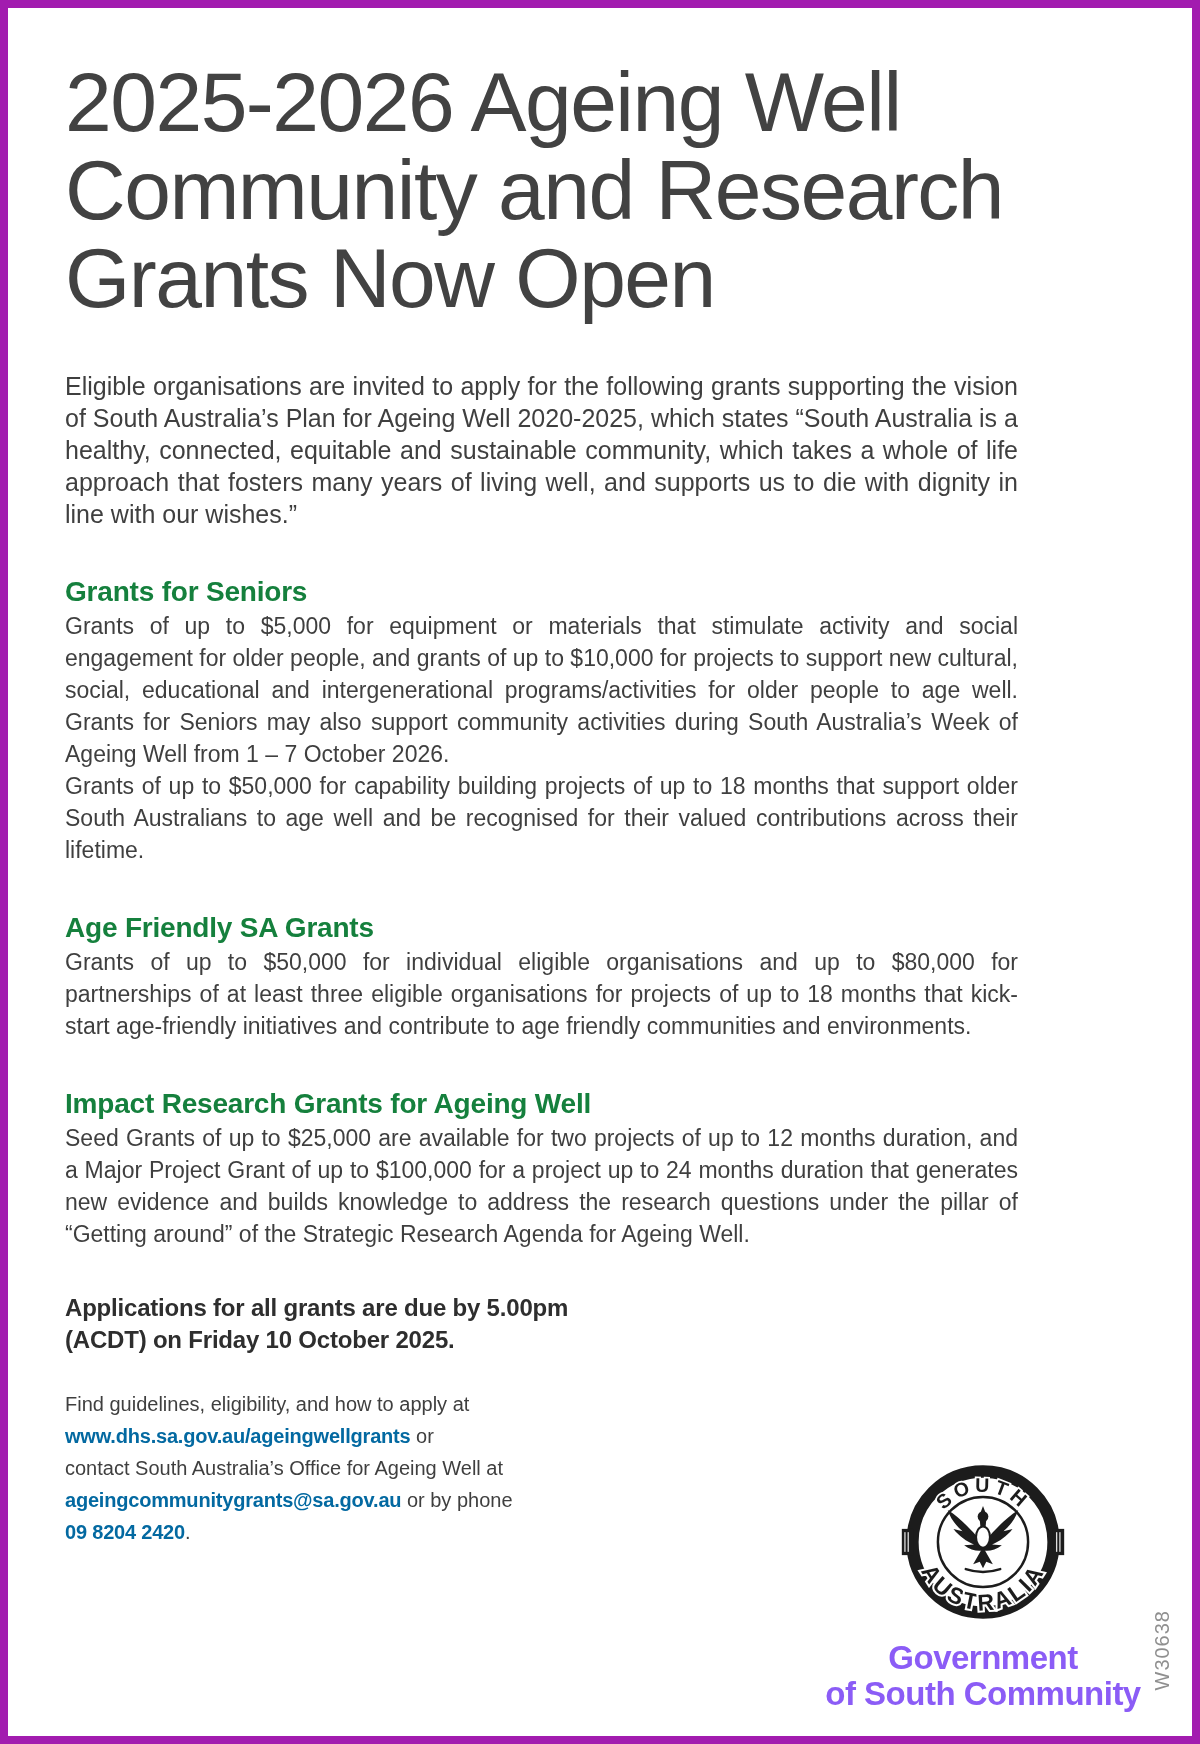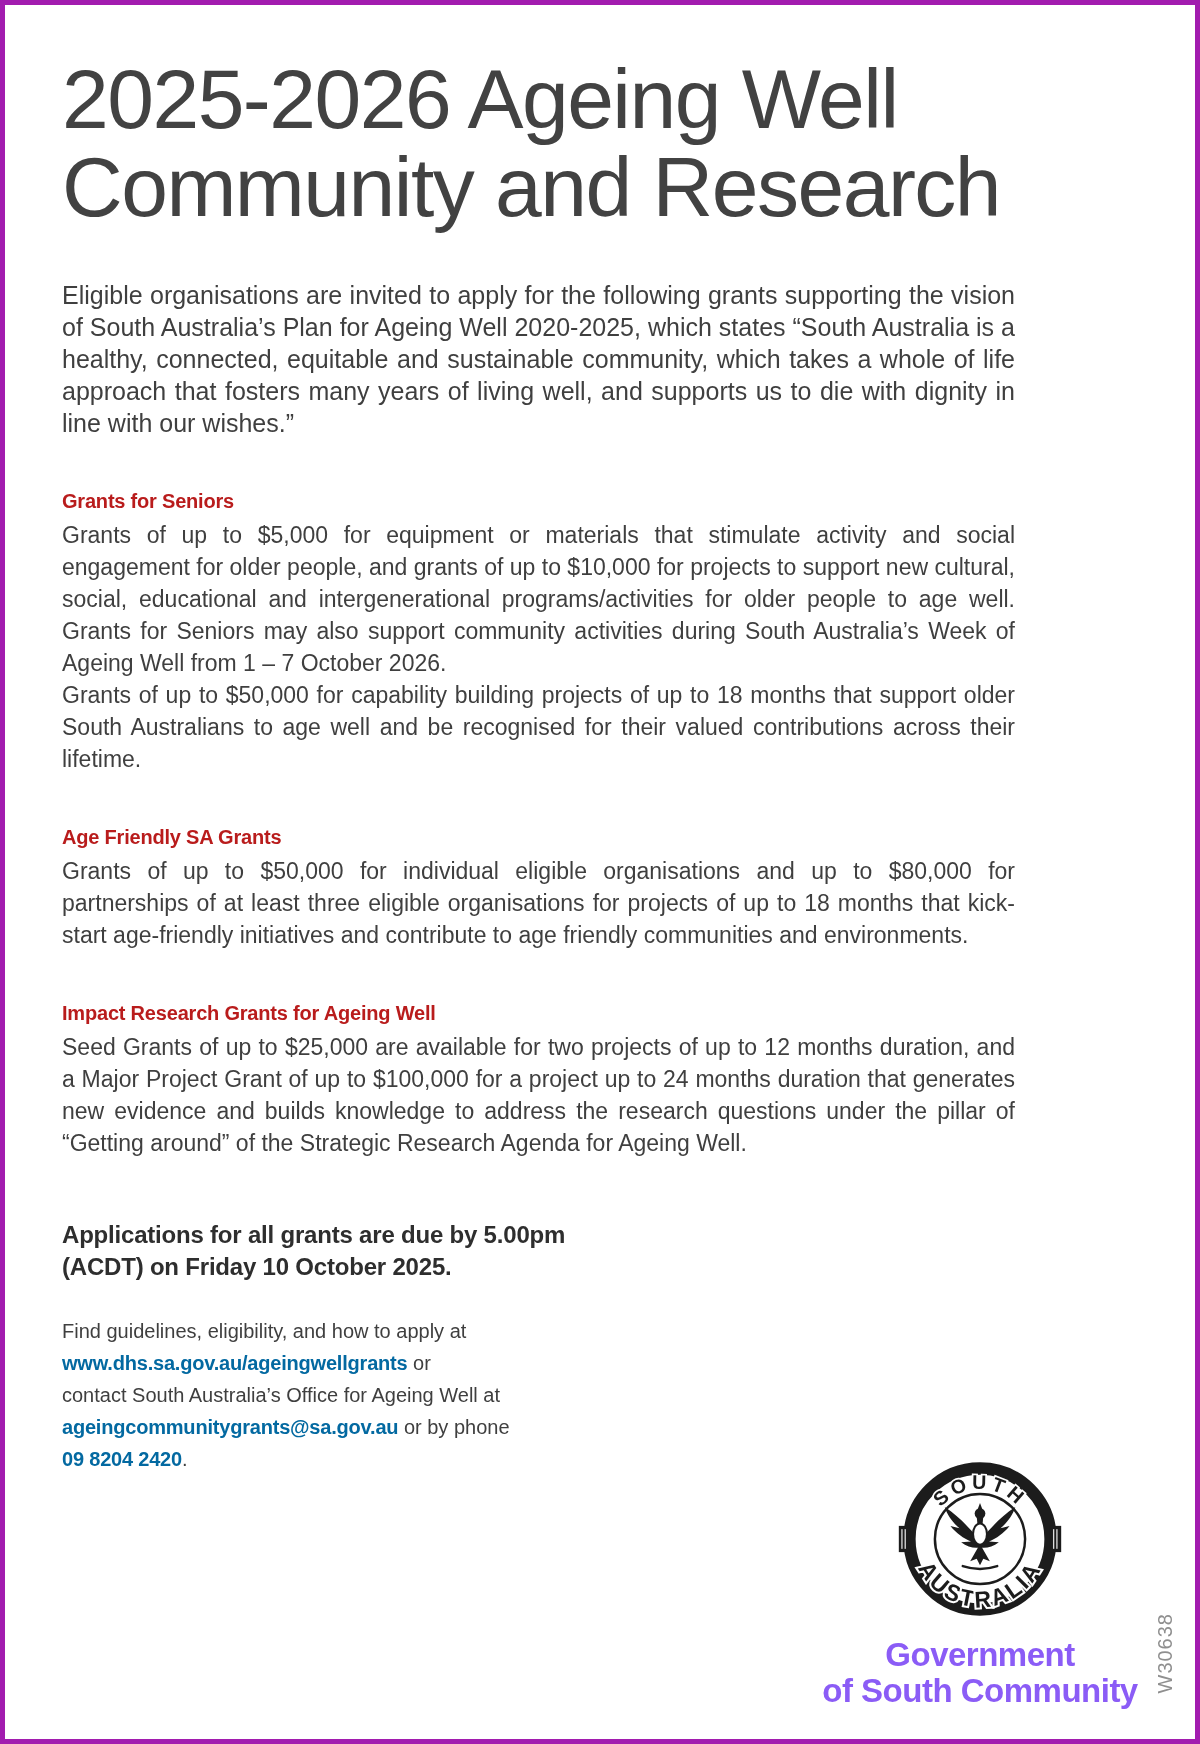--- a/index.html
+++ b/index.html
@@ -3,21 +3,21 @@
 <meta charset="utf-8">
 <style>
   * { box-sizing: border-box; }
   html, body { margin: 0; padding: 0; background: #e8e8e8; }
   .page {
     position: relative;
     width: 1200px;
     height: 1744px;
     margin: 0 auto;
     background: #ffffff;
-    border: 5px solid #a21caf;
+    border: 8px solid #a21caf;
     font-family: "Liberation Sans", sans-serif;
     color: #3f3f3f;
     padding: 50px 0 0 57px;
     overflow: hidden;
   }
   .title {
     margin: 0;
     width: 1000px;
     font-size: 84px;
     line-height: 88px;
@@ -29,34 +29,34 @@
   .intro {
     margin: 48px 0 0;
     width: 953px;
     font-size: 25px;
     line-height: 32px;
     text-align: justify;
   }
   .grant-section { width: 953px; }
   .grant-section h2 {
     margin: 44px 0 0;
-    font-size: 20px;
+    font-size: 28px;
     line-height: 36px;
     font-weight: 700;
-    color: #b91c1c;
+    color: #15803d;
     letter-spacing: -0.2px;
   }
   .grant-section p {
     margin: 0;
     font-size: 23px;
     line-height: 32px;
     text-align: justify;
   }
   .deadline {
-    margin: 60px 0 0;
+    margin: 42px 0 0;
     width: 660px;
     font-size: 24px;
     line-height: 32px;
     font-weight: 700;
     color: #2e2e2e;
     letter-spacing: -0.2px;
   }
   .contact {
     margin: 32px 0 0;
     width: 660px;
@@ -93,20 +93,21 @@
   }
 </style>
 </head>
 <body>
 
 <div class="page">
 
   <h1 class="title">
     <span class="title-line">2025-2026 Ageing Well</span>
     <span class="title-line">Community and Research</span>
+    <span class="title-line">Grants Now Open</span>
   </h1>
 
   <p class="intro">Eligible organisations are invited to apply for the following grants supporting the vision of South Australia’s Plan for Ageing Well 2020-2025, which states “South Australia is a healthy, connected, equitable and sustainable community, which takes a whole of life approach that fosters many years of living well, and supports us to die with dignity in line with our wishes.”</p>
 
   <section class="grant-section">
     <h2>Grants for Seniors</h2>
     <p>Grants of up to $5,000 for equipment or materials that stimulate activity and social engagement for older people, and grants of up to $10,000 for projects to support new cultural, social, educational and intergenerational programs/activities for older people to age well. Grants for Seniors may also support community activities during South Australia’s Week of Ageing Well from 1 – 7 October 2026.</p>
   </section>
 
   <section class="grant-section">

